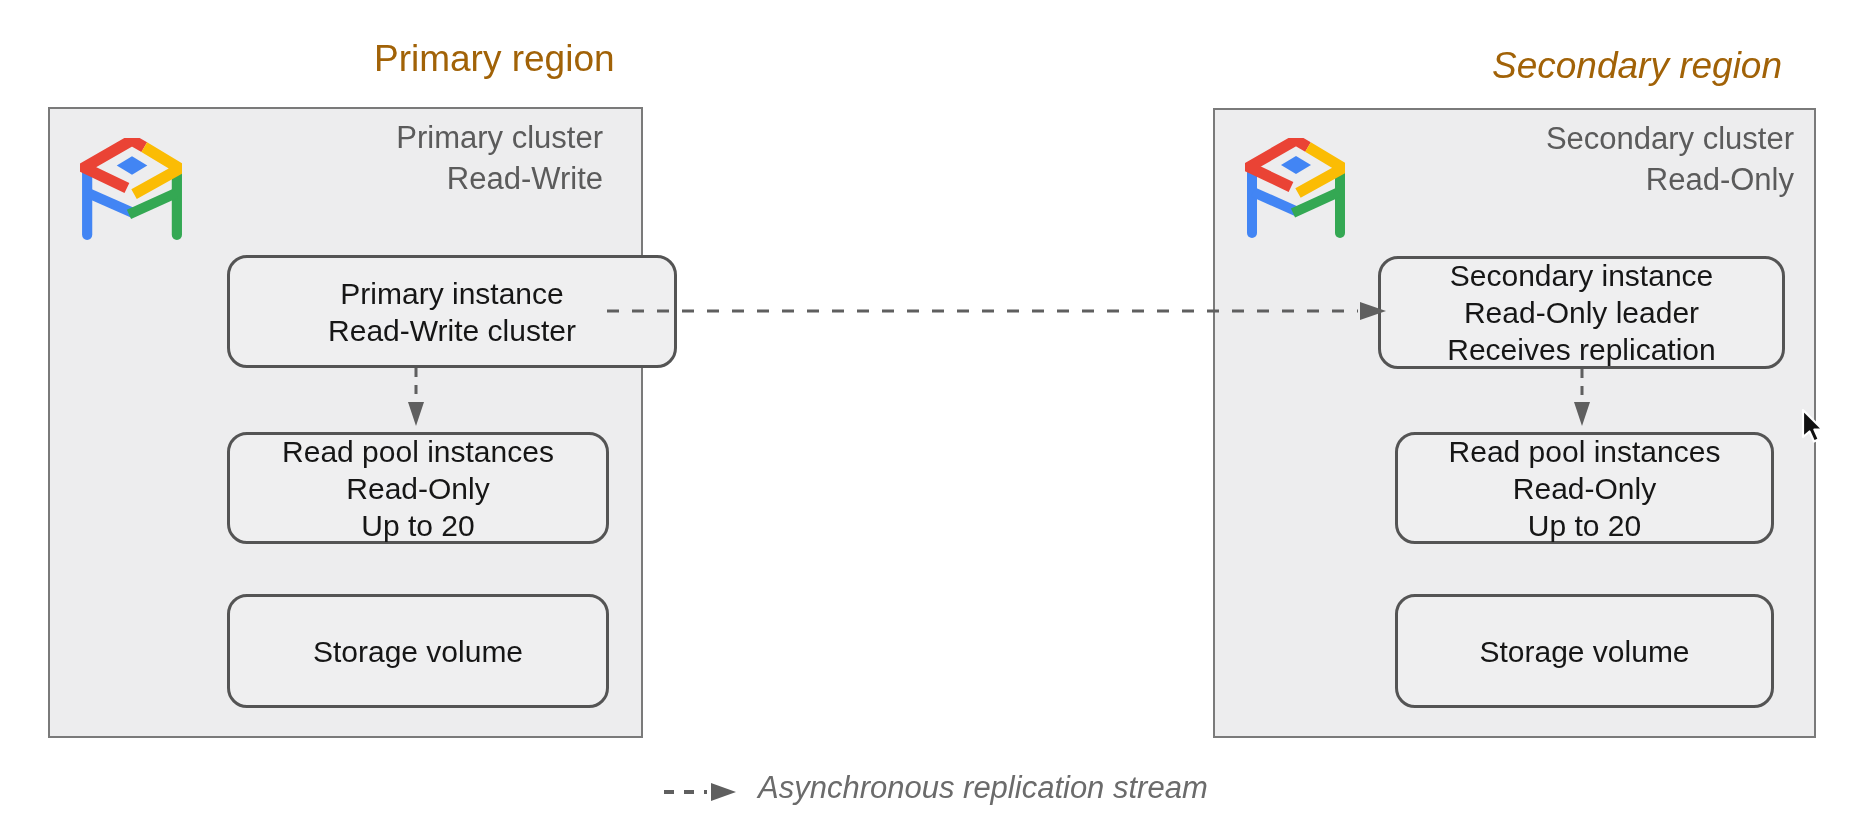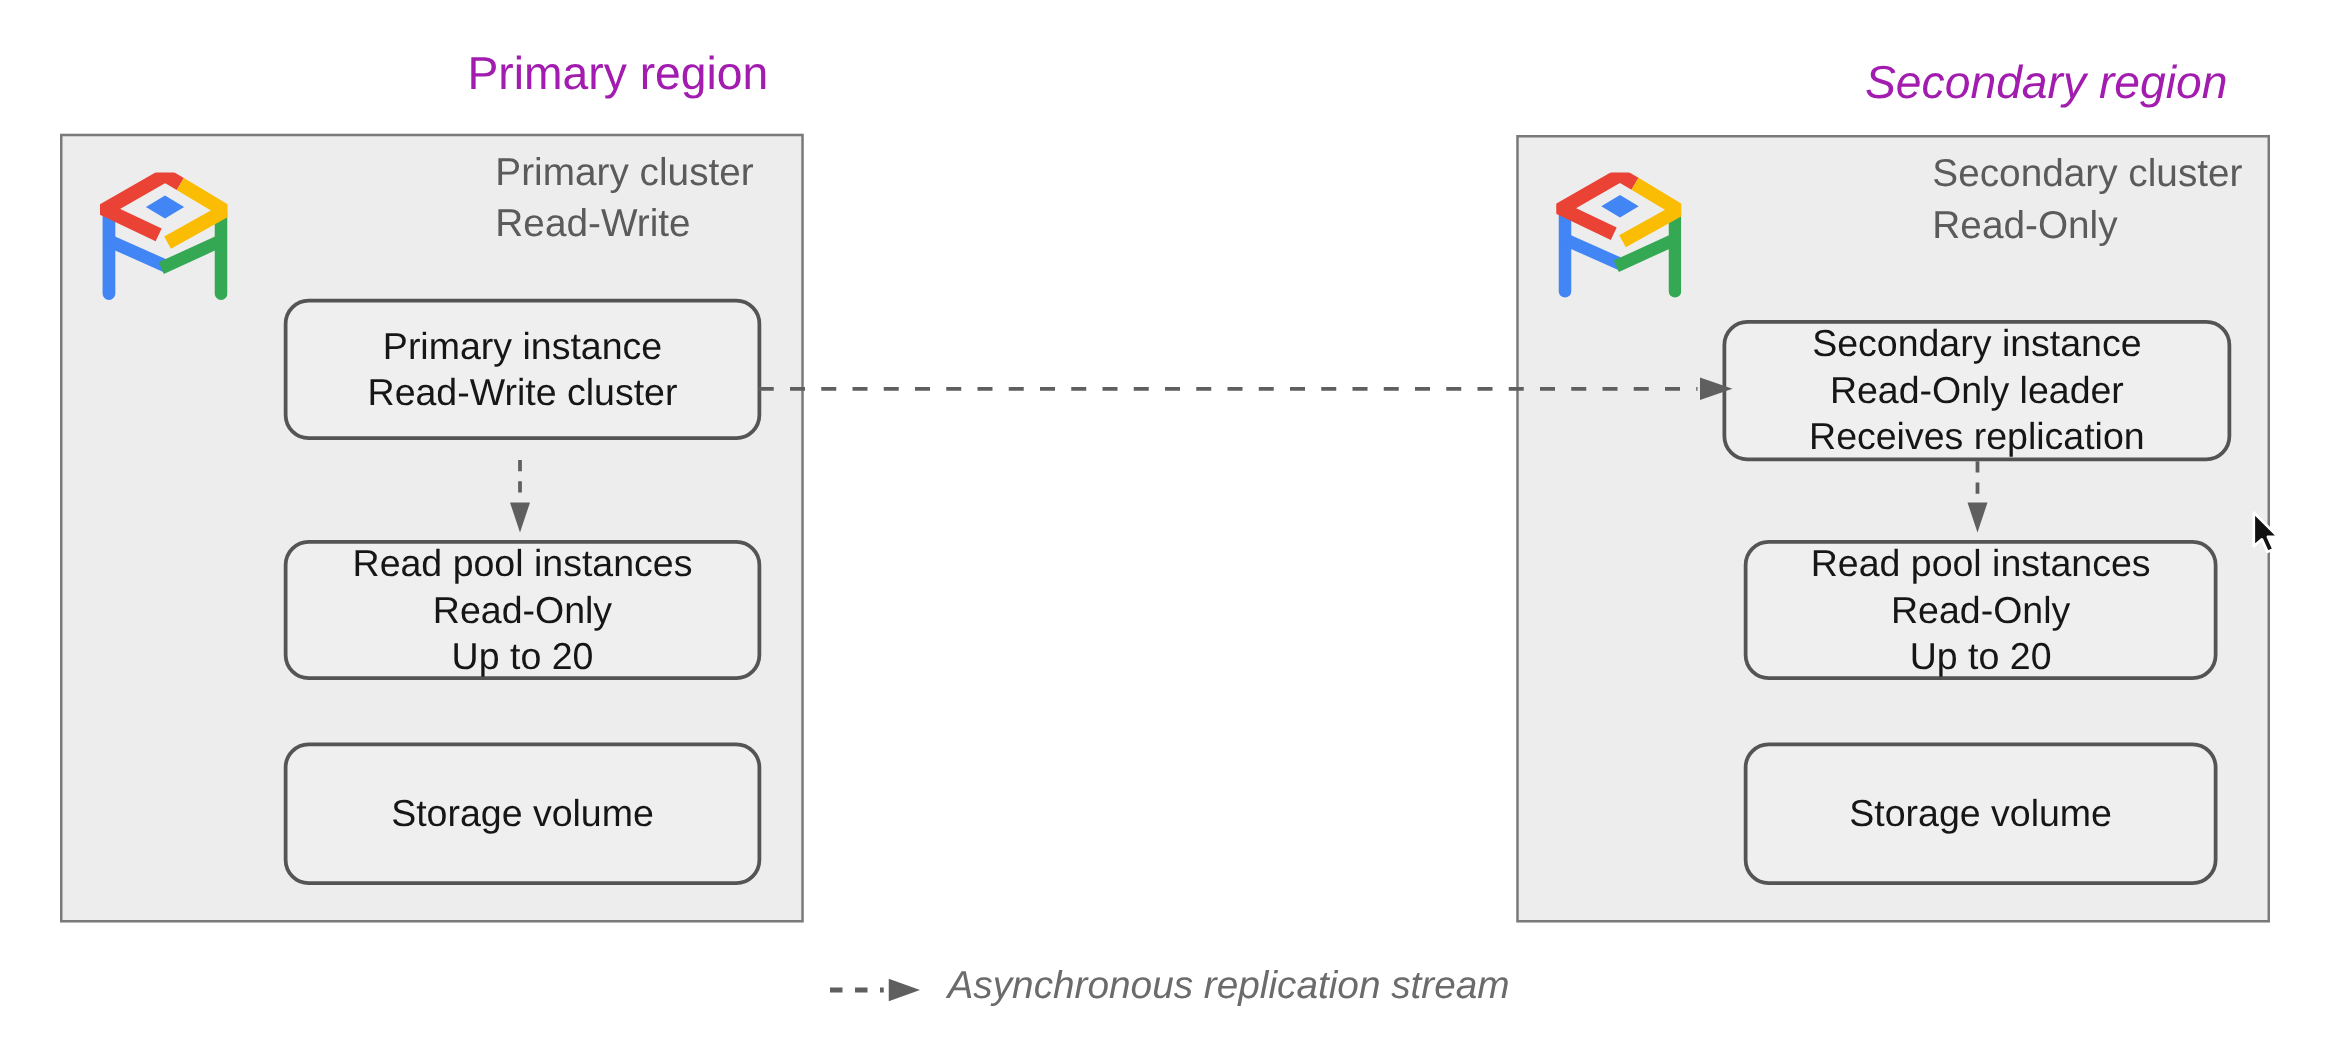--- a/index.html
+++ b/index.html
@@ -2,28 +2,28 @@
 <html><head>
 <meta charset="utf-8">
 <style>
   html,body{margin:0;padding:0;}
   body{
     width:1868px;height:836px;position:relative;overflow:hidden;
     background:#ffffff;
     font-family:"Liberation Sans", sans-serif;
   }
   .region-label{
-    position:absolute;font-size:37px;color:#a21caf;white-space:nowrap;
+    position:absolute;font-size:37px;color:#a16207;white-space:nowrap;
   }
   .cluster{
     position:absolute;background:#ededee;border:2px solid #7a7a7a;
     box-sizing:border-box;
   }
   .cluster-title{
-    position:absolute;top:8px;text-align:left;font-size:31px;line-height:41px;
+    position:absolute;top:8px;text-align:right;font-size:31px;line-height:41px;
     color:#5b5b5b;white-space:nowrap;
   }
   .node{
     position:absolute;background:#efeff0;border:3px solid #545454;border-radius:20px;
     box-sizing:border-box;display:flex;flex-direction:column;align-items:center;
     justify-content:center;text-align:center;font-size:30px;line-height:37px;color:#161616;
   }
   .node span{display:block;white-space:nowrap;}
   .icon-wrap{position:absolute;}
   .overlay{
@@ -54,21 +54,21 @@
         <polygon points="51,18 66,27 51,36 36,27" fill="#4285F4"></polygon>
       </g>
     </svg>
   </div>
 
   <div class="cluster-title" style="right:38px;">
     <span>Primary cluster</span><br>
     <span>Read-Write</span>
   </div>
 
-  <div class="node" style="left:177px;top:130px;width:382px;height:113px;justify-content:center;">
+  <div class="node" style="left:177px;top:146px;width:450px;height:113px;justify-content:center;">
     <span>Primary instance</span>
     <span>Read-Write cluster</span>
   </div>
 
   <div class="node" style="left:177px;top:323px;width:382px;height:112px;">
     <span>Read pool instances</span>
     <span>Read-Only</span>
     <span>Up to 20</span>
   </div>
 

